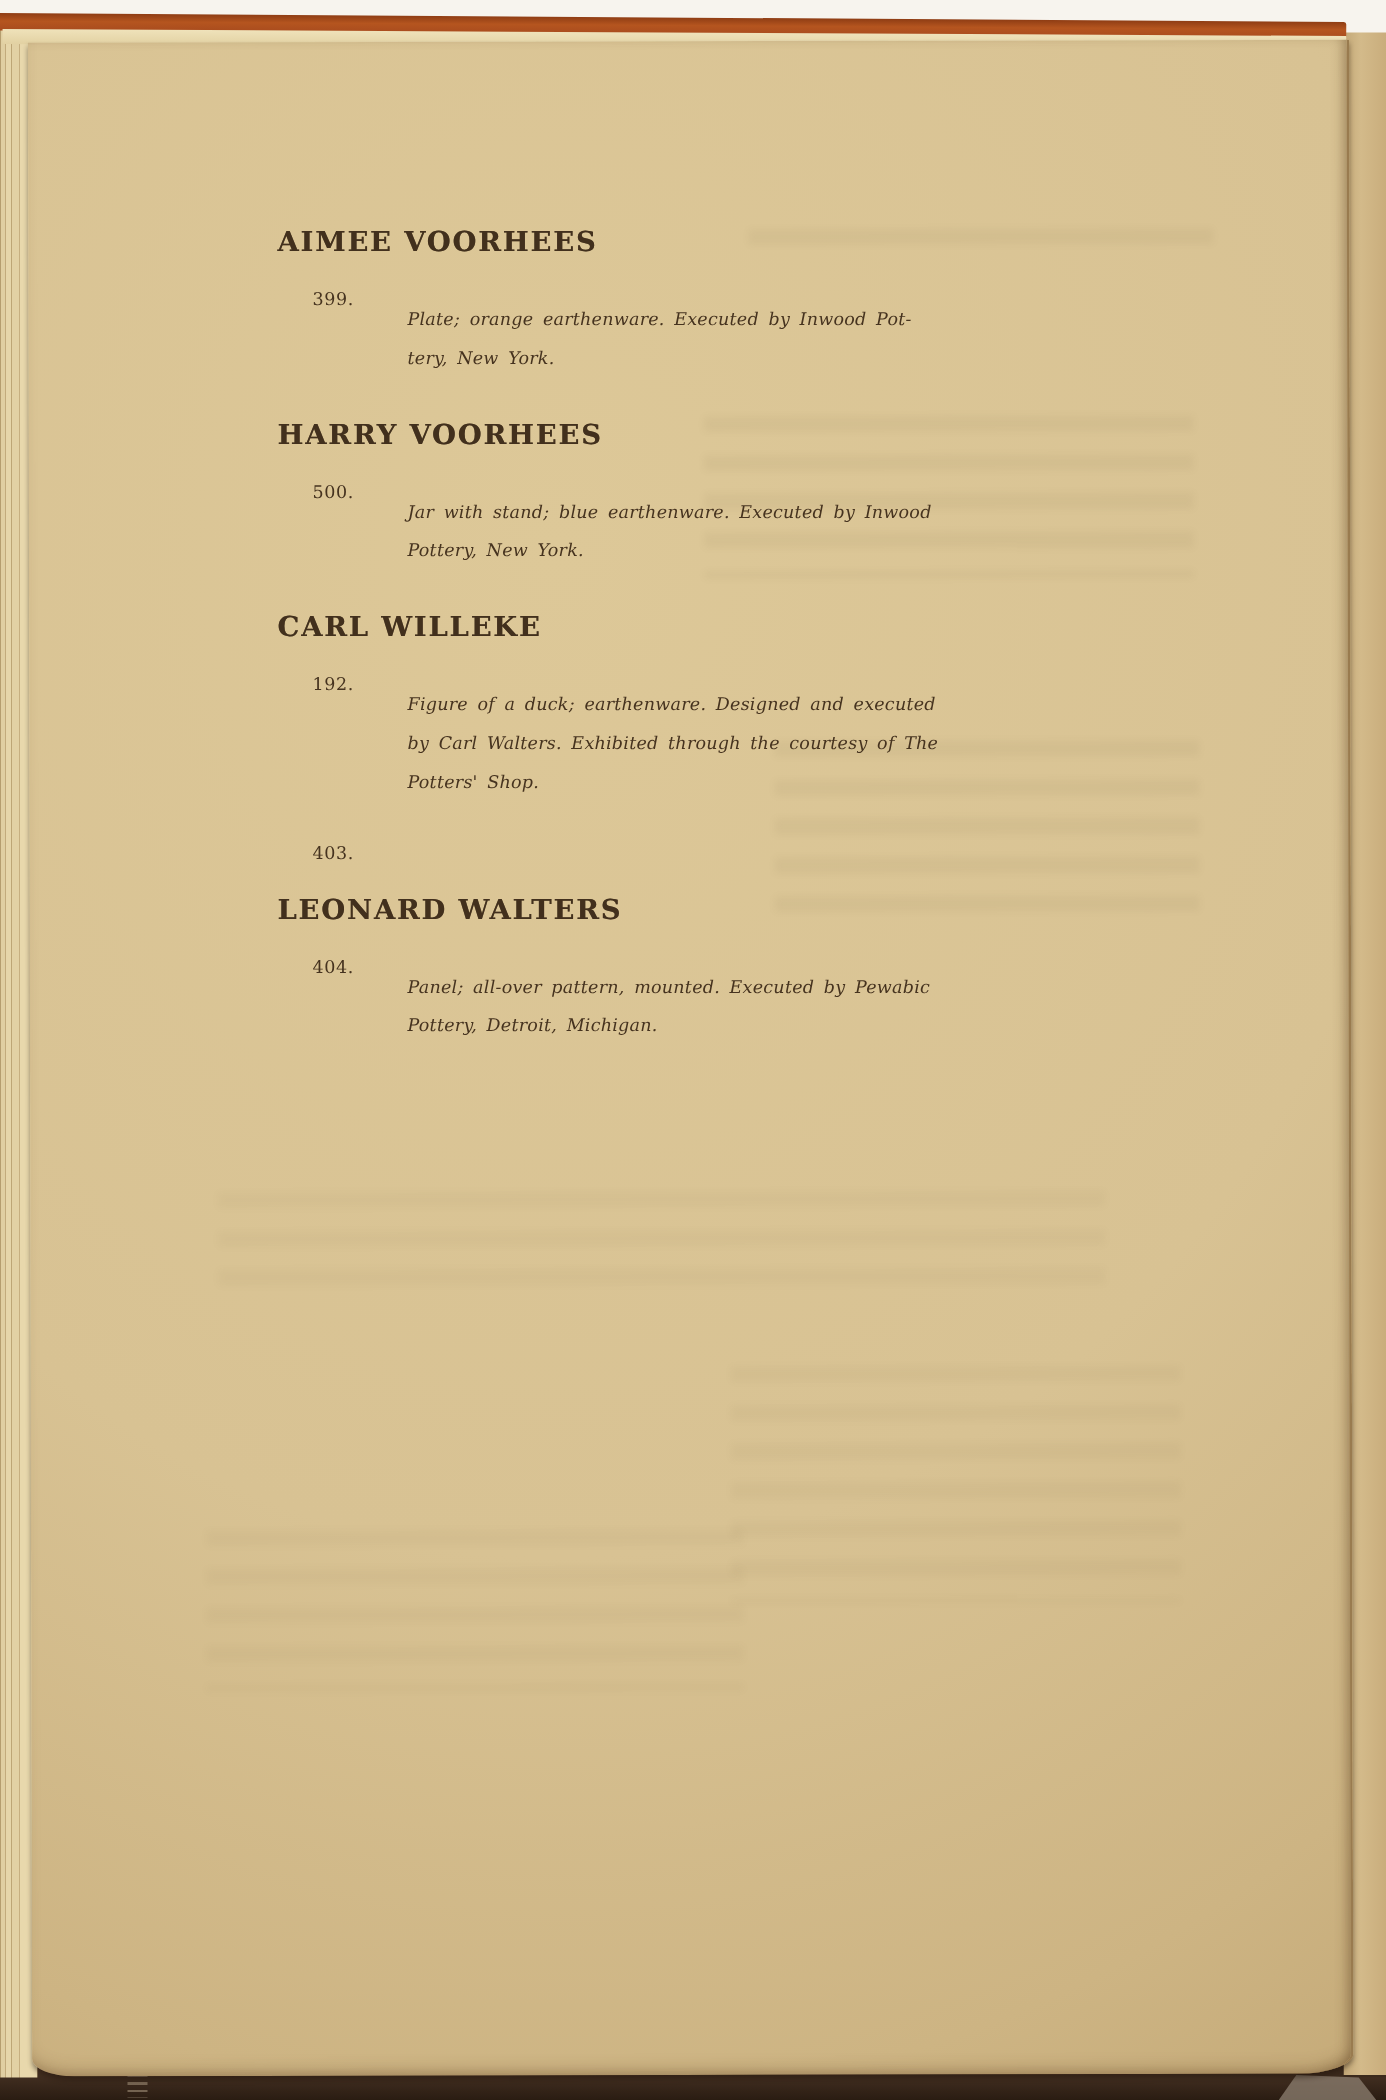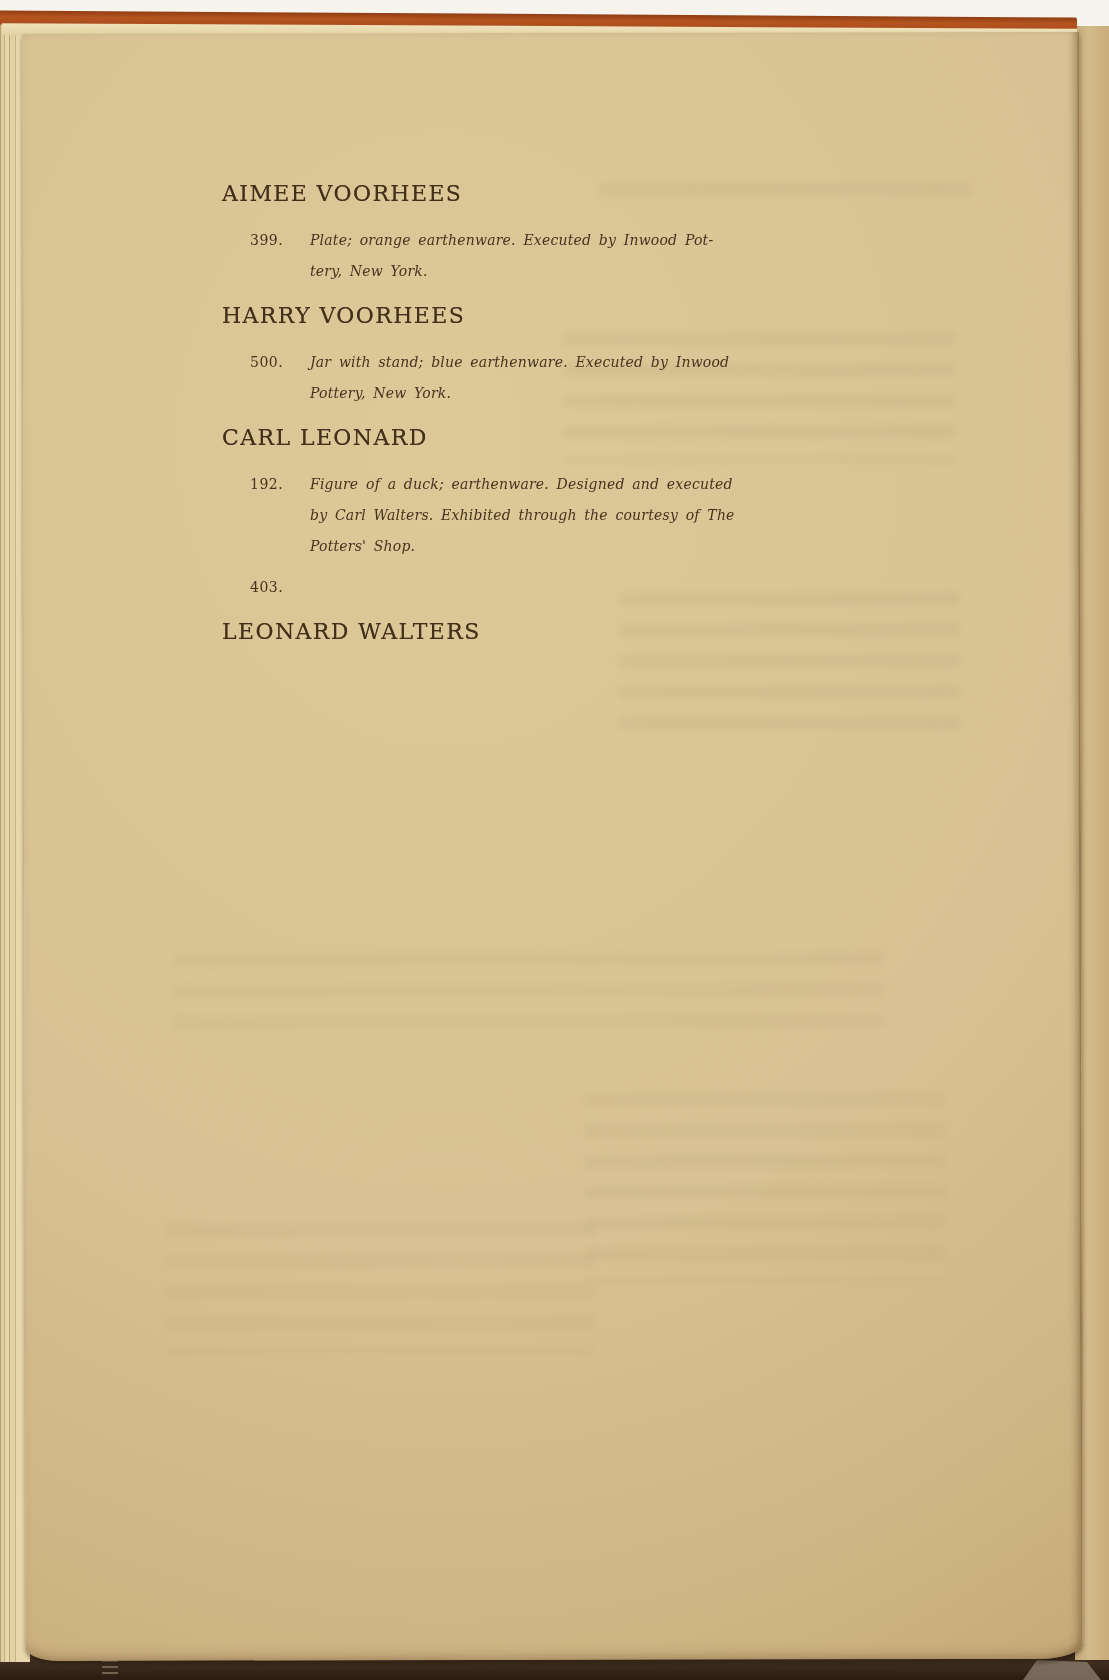--- a/index.html
+++ b/index.html
@@ -79,34 +79,34 @@
   }
   
   .content{
     position:absolute;left:24px;top:33px;right:30px;z-index:7;
     padding:146px 0 0 198px;
     color:#46331f;
   }
   .content section{margin:14px 0 0 0;}
   .content section:first-child{margin-top:0;}
   h2{
-    font-size:22px;line-height:30px;font-weight:400;font-style:normal;
+    font-size:22px;line-height:30px;font-weight:700;font-style:normal;
     letter-spacing:1.4px;margin:0 0 16px 0;color:#42301d;
     text-shadow:0 0 .4px rgba(66,48,29,.6);
   }
   .entry{
     display:flex;align-items:flex-start;
     padding-left:28px;margin-bottom:10px;
     font-size:14px;line-height:31px;
   }
   .entry .num{
     flex:none;width:60px;font-style:normal;letter-spacing:.5px;
   }
   .entry .txt{
-    margin:0;font-style:italic;white-space:pre-line;
+    margin:16px;font-style:italic;white-space:pre-line;
     letter-spacing:.2px;word-spacing:3px;
   }
 </style>
 </head>
 <body>
 
 <div class="bottom-band"></div>
 <div class="bottom-wedge-right"></div>
 <div class="bottom-surface-object"></div>
 <div class="right-page"></div>
@@ -138,29 +138,34 @@
   <section>
     <h2>HARRY VOORHEES</h2>
     <div class="entry">
       <span class="num">500.</span>
       <p class="txt">Jar with stand; blue earthenware. Executed by Inwood
 Pottery, New York.</p>
     </div>
   </section>
 
   <section>
-    <h2>CARL LEONARD</h2>
+    <h2>CARL WILLEKE</h2>
     <div class="entry">
       <span class="num">192.</span>
       <p class="txt">Figure of a duck; earthenware. Designed and executed
 by Carl Walters. Exhibited through the courtesy of The
 Potters' Shop.</p>
     </div>
     <div class="entry">
       <span class="num">403.</span>
     </div>
   </section>
 
   <section>
     <h2>LEONARD WALTERS</h2>
+    <div class="entry">
+      <span class="num">404.</span>
+      <p class="txt">Panel; all-over pattern, mounted. Executed by Pewabic
+Pottery, Detroit, Michigan.</p>
+    </div>
   </section>
 
 </main>
 
 </body></html>

